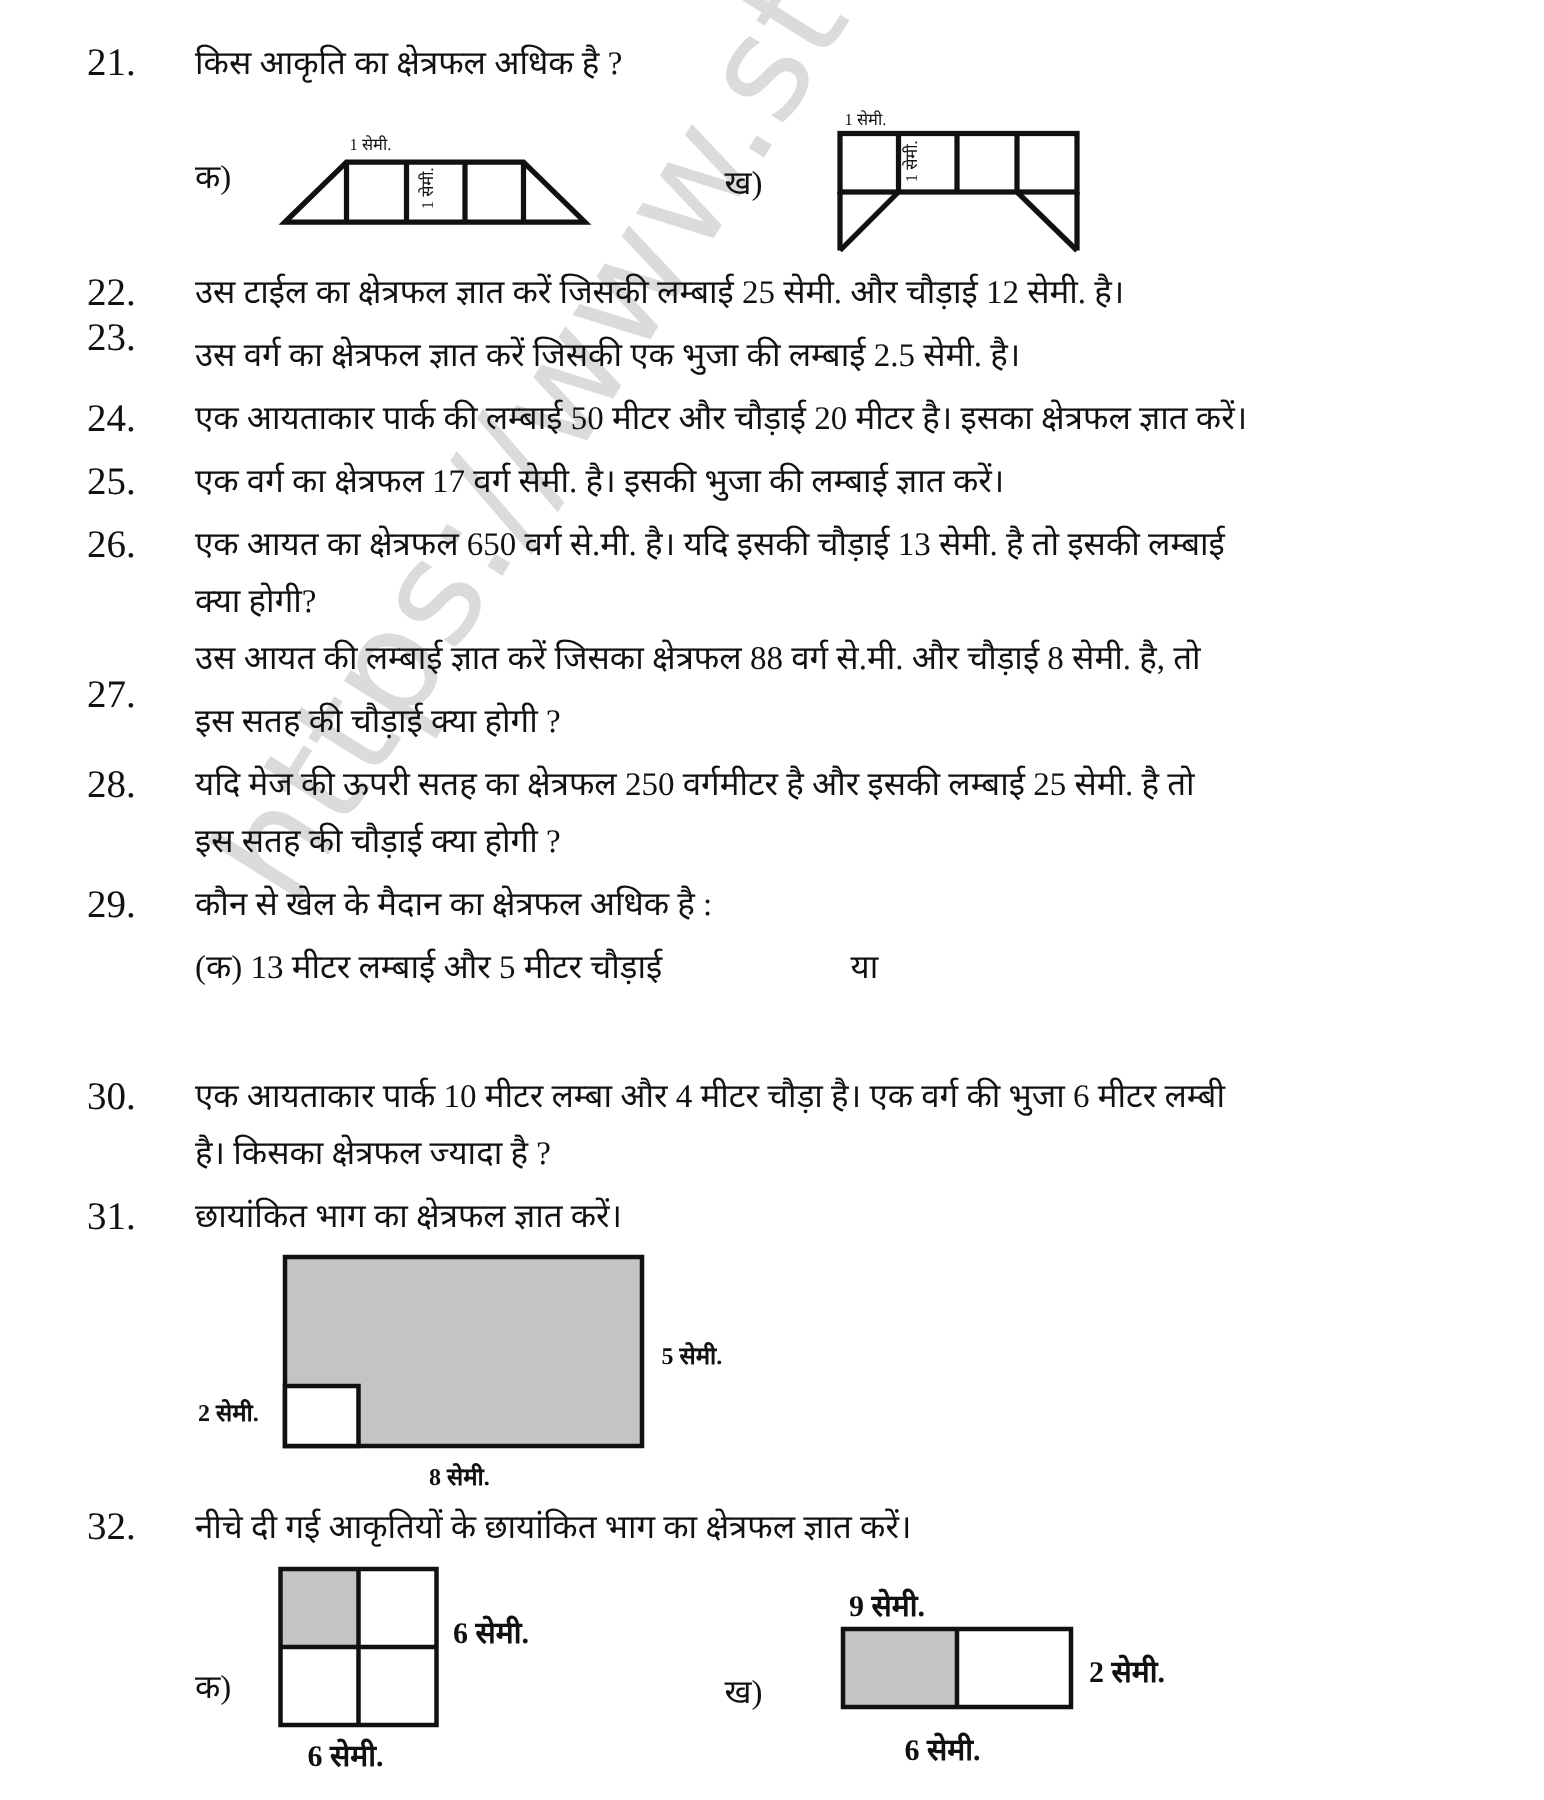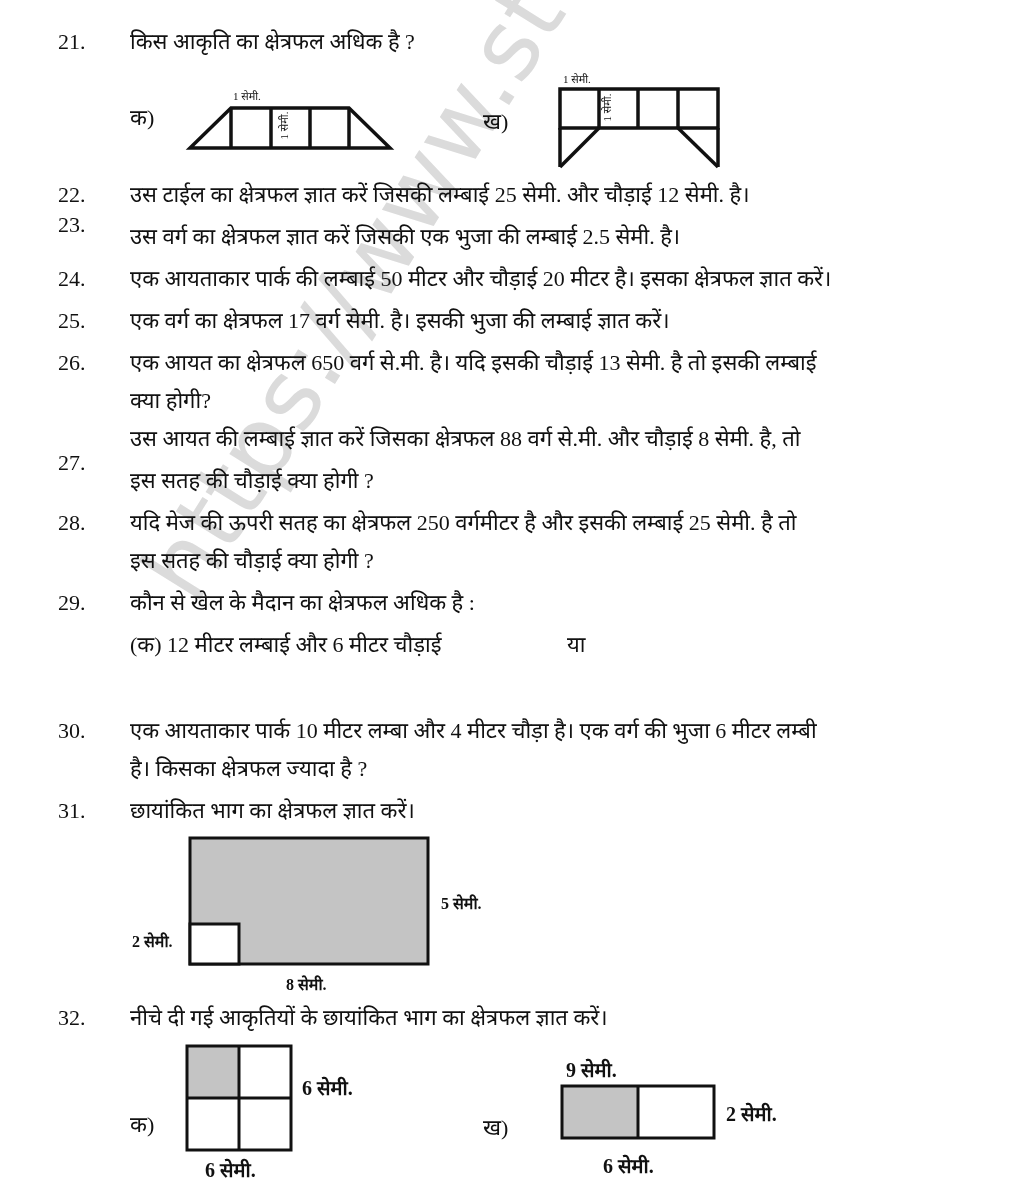--- a/index.html
+++ b/index.html
@@ -3,21 +3,21 @@
   <meta charset="utf-8">
   <style>
     html, body { margin: 0; padding: 0; background: #ffffff; }
     body {
       width: 1029px; height: 1200px; position: relative; overflow: hidden;
       font-family: "Liberation Serif", "DejaVu Serif", serif;
       color: #111111;
     }
     .page { position: absolute; left: 0; top: 0; width: 1029px; height: 1200px; }
     .qnum {
-      position: absolute; left: 58px; font-size: 22px; line-height: 30px; font-family: Liberation Serif, serif;
+      position: absolute; left: 58px; font-size: 26px; line-height: 30px; font-family: Liberation Serif, serif;
     }
     .sub { position: absolute; left: 130px; font-size: 22px; line-height: 30px; white-space: nowrap; }
     .label { position: absolute; font-size: 22px; line-height: 30px; }
     .small { position: absolute; font-size: 11px; font-family: "Liberation Serif", serif; white-space: nowrap; }
     .dim { position: absolute; font-size: 16px; font-weight: bold; font-family: Liberation Serif, serif; white-space: nowrap; }
     .dim.big { font-size: 20px; }
     svg.fig { position: absolute; overflow: visible; }
     .watermark {
       position: absolute; left: 120px; top: 560px;
       font-family: "DejaVu Sans", sans-serif; font-size: 96px; color: #cfcfcf; opacity: 0.75;
@@ -83,21 +83,21 @@
   <div class="qnum" style="top:448px">27.</div>
   <div class="sub" style="top:424px">उस आयत की लम्बाई ज्ञात करें जिसका क्षेत्रफल 88 वर्ग से.मी. और चौड़ाई 8 सेमी. है, तो</div>
   <div class="sub" style="top:466px">इस सतह की चौड़ाई क्या होगी ?</div>
 
   <div class="qnum" style="top:508px">28.</div>
   <div class="sub" style="top:508px">यदि मेज की ऊपरी सतह का क्षेत्रफल 250 वर्गमीटर है और इसकी लम्बाई 25 सेमी. है तो</div>
   <div class="sub" style="top:546px">इस सतह की चौड़ाई क्या होगी ?</div>
 
   <div class="qnum" style="top:588px">29.</div>
   <div class="sub" style="top:588px">कौन से खेल के मैदान का क्षेत्रफल अधिक है :</div>
-  <div class="sub" style="top:630px">(क) 12 मीटर लम्बाई और 6 मीटर चौड़ाई</div>
+  <div class="sub" style="top:630px">(क) 13 मीटर लम्बाई और 5 मीटर चौड़ाई</div>
   <div class="label" style="left:567px; top:630px">या</div>
 
   <div class="qnum" style="top:716px">30.</div>
   <div class="sub" style="top:716px">एक आयताकार पार्क 10 मीटर लम्बा और 4 मीटर चौड़ा है। एक वर्ग की भुजा 6 मीटर लम्बी</div>
   <div class="sub" style="top:754px">है। किसका क्षेत्रफल ज्यादा है ?</div>
 
   <div class="qnum" style="top:796px">31.</div>
   <div class="sub" style="top:796px">छायांकित भाग का क्षेत्रफल ज्ञात करें।</div>
 
   <svg class="fig" style="left:188px; top:836px" width="242" height="130" viewBox="0 0 242 130">

